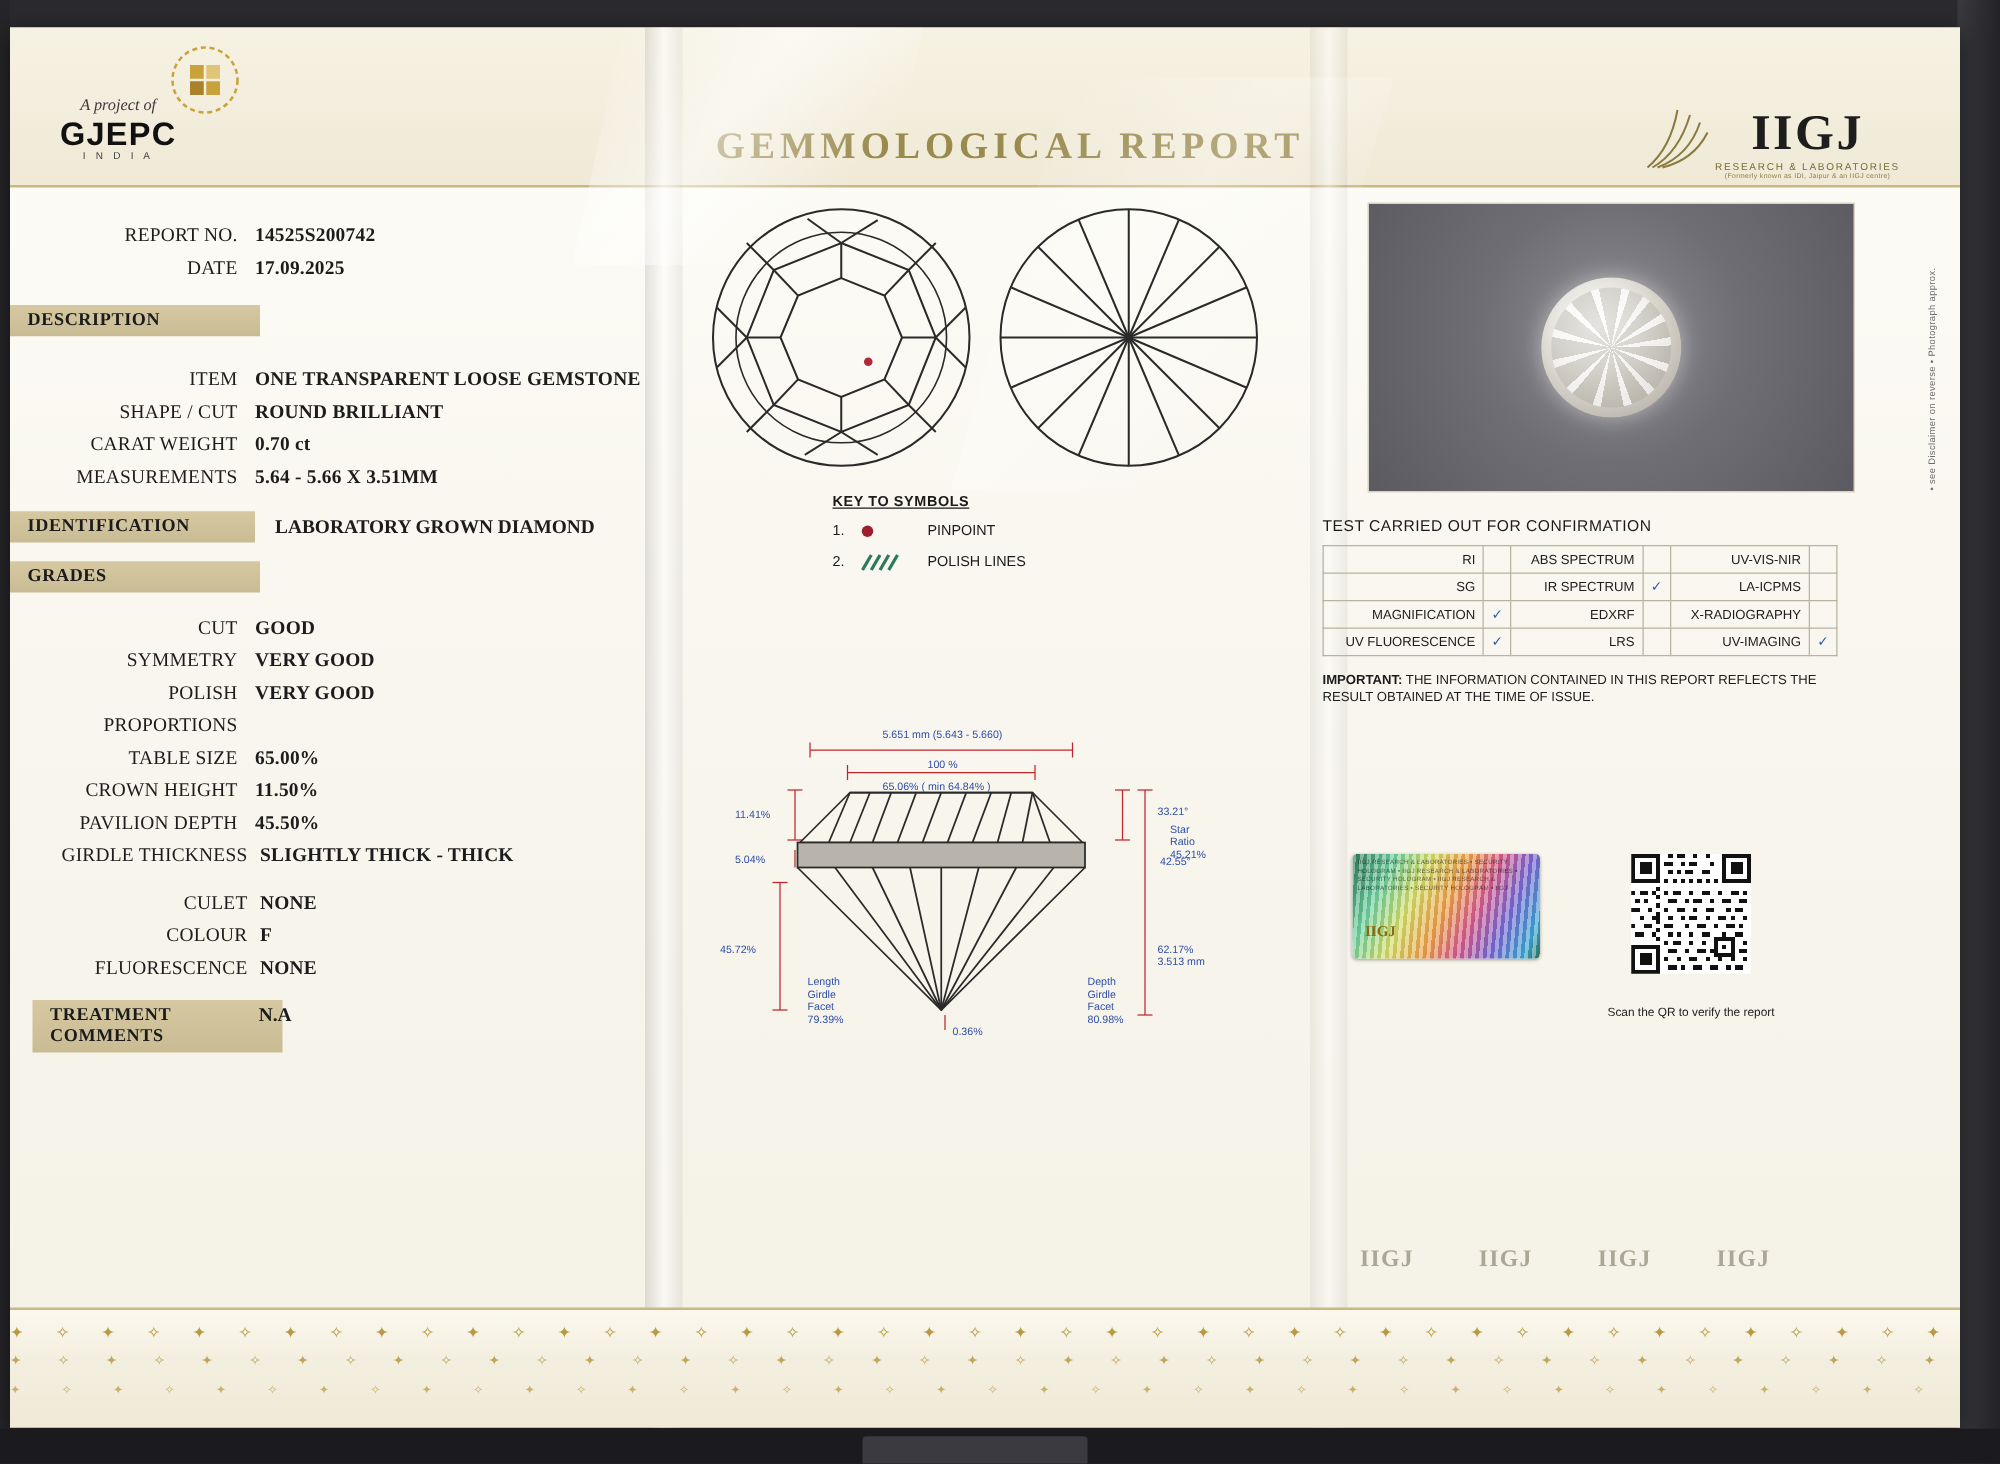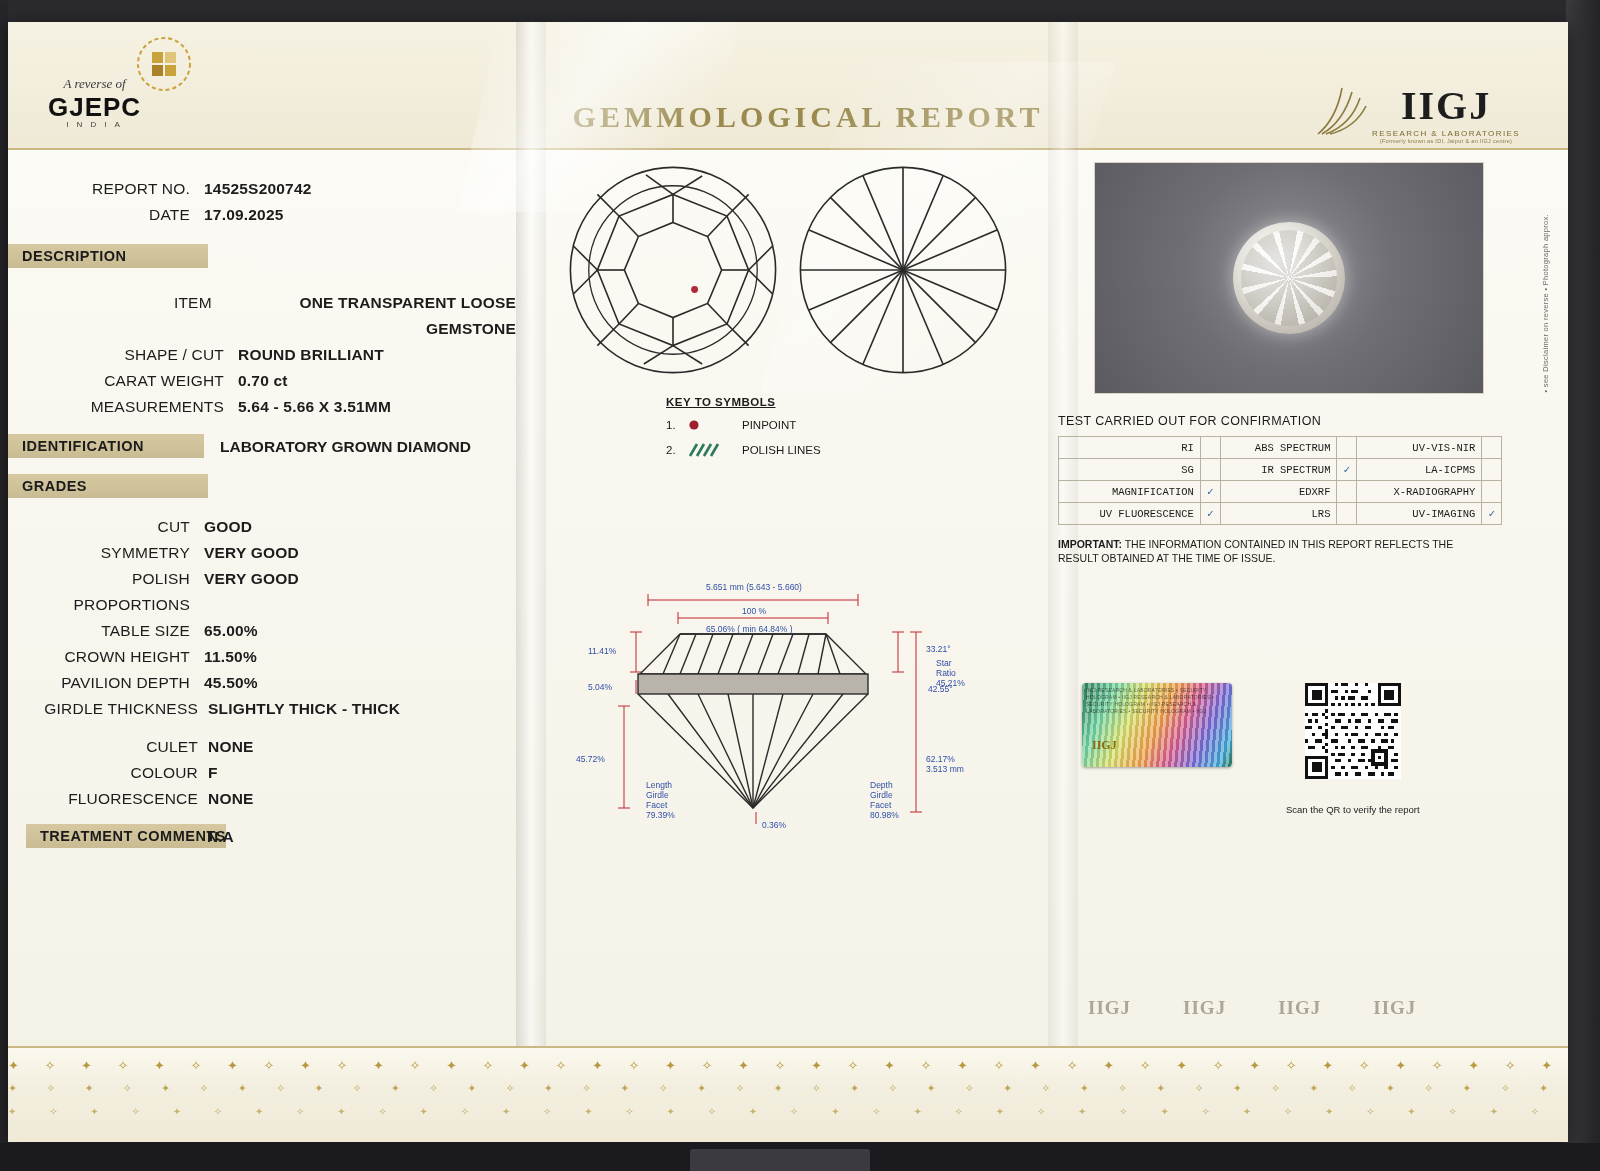--- a/index.html
+++ b/index.html
@@ -50,21 +50,21 @@
     font-weight:bold; font-size:30px; letter-spacing:4px; color:#9a8a4e;
     text-align:center;
   }
   #iigj { position:absolute; right:48px; top:60px; text-align:center; }
   #iigj .big { font-family:"Liberation Serif", serif; font-size:40px; font-weight:bold; color:#1d1d1d; letter-spacing:2px; }
   #iigj .sub { font-size:8px; letter-spacing:1.4px; color:#7a6a33; }
   #iigj .sub2 { font-size:5.5px; letter-spacing:.3px; color:#8c7c45; }
   #iigj-burst { position:absolute; right:196px; top:58px; }
 
   
-  #left { position:absolute; left:0; top:130px; width:508px; height:760px; }
+  #left { position:absolute; left:0; top:130px; width:508px; height:760px;font-family:Liberation Serif, serif; }
   .band {
     background:linear-gradient(180deg,#d6c9a2,#c9bb92);
     color:#1b1b1b; font-size:14.5px; font-weight:bold; letter-spacing:.5px;
     padding:4px 0 4px 14px; width:200px;
   }
   .band.wide { width:196px; }
   .row { display:flex; font-size:15.5px; color:#1c1c1c; line-height:26px; }
   .row .lab { width:196px; text-align:right; padding-right:14px; letter-spacing:.2px; }
   .row .val { font-weight:bold; letter-spacing:.2px;text-align:right; }
   .kv-group { margin-top:6px; }
@@ -110,21 +110,21 @@
       rgba(255,255,255,.75) 300deg 308deg, rgba(150,148,140,.3) 308deg 330deg,
       rgba(255,255,255,.8) 330deg 338deg, rgba(155,153,145,.3) 338deg 360deg);
     opacity:.85;
   }
   #vert-note {
     position:absolute; right:8px; top:52px;
     writing-mode:vertical-rl; transform:rotate(180deg);
     font-size:7.5px; color:#6b6b6b; letter-spacing:.3px;
   }
   #test-head { margin-top:20px; font-size:12.5px; color:#1b1b1b; letter-spacing:.4px; }
-  table#tests { border-collapse:collapse; margin-top:8px; width:444px;font-family:Liberation Mono, monospace; }
+  table#tests { border-collapse:collapse; margin-top:8px; width:412px; }
   table#tests td { border:1px solid #b8b2a0; font-size:10.5px; color:#1b1b1b; height:22px; padding:0 6px; }
   table#tests td.lbl { text-align:right; }
   table#tests td.tick { width:14px; text-align:center; color:#2f5fa8; font-size:11px; }
   #important { margin-top:12px; font-size:10.5px; line-height:14px; color:#1b1b1b; width:400px; }
   #important b { font-weight:bold; }
   #holo-row { margin-top:118px; display:flex; align-items:flex-start; gap:54px; margin-left:24px;}
   #holo {
     width:150px; height:84px; border-radius:4px;
     background:
       repeating-linear-gradient(95deg, rgba(255,255,255,.35) 0 3px, rgba(0,0,0,.08) 3px 6px),
@@ -163,21 +163,21 @@
 </head>
 <body>
 
 <div id="desk-left"></div>
 <div id="desk-right"></div>
 
 <div id="sheet">
 
   <div id="header">
     <div id="gjepc">
-      <div class="proj">A reverse of</div>
+      <div class="proj">A project of</div>
       <div class="name">GJEPC</div>
       <div class="india">I N D I A</div>
     </div>
     <div id="gjepc-mark">
       <svg width="56" height="56" viewBox="0 0 56 56">
         <circle cx="28" cy="28" r="26" fill="none" stroke="#caa23c" stroke-width="2" stroke-dasharray="4 3"></circle>
         <rect x="16" y="16" width="11" height="11" fill="#caa23c"></rect>
         <rect x="29" y="16" width="11" height="11" fill="#e0c478"></rect>
         <rect x="16" y="29" width="11" height="11" fill="#a9822a"></rect>
         <rect x="29" y="29" width="11" height="11" fill="#caa23c"></rect>
@@ -214,21 +214,21 @@
       <div class="lab">REPORT NO.</div>
       <div class="val">14525S200742</div>
     </div>
     <div class="row">
       <div class="lab">DATE</div>
       <div class="val">17.09.2025</div>
     </div>
 
     <div class="band" style="margin-top:16px;">DESCRIPTION</div>
 
-    <div class="kv-group" style="margin-top:22px;padding-left:34px;">
+    <div class="kv-group" style="margin-top:22px;">
       <div class="row">
         <div class="lab">ITEM</div>
         <div class="val">ONE TRANSPARENT LOOSE GEMSTONE</div>
       </div>
       <div class="row">
         <div class="lab">SHAPE / CUT</div>
         <div class="val">ROUND BRILLIANT</div>
       </div>
       <div class="row">
         <div class="lab">CARAT WEIGHT</div>

